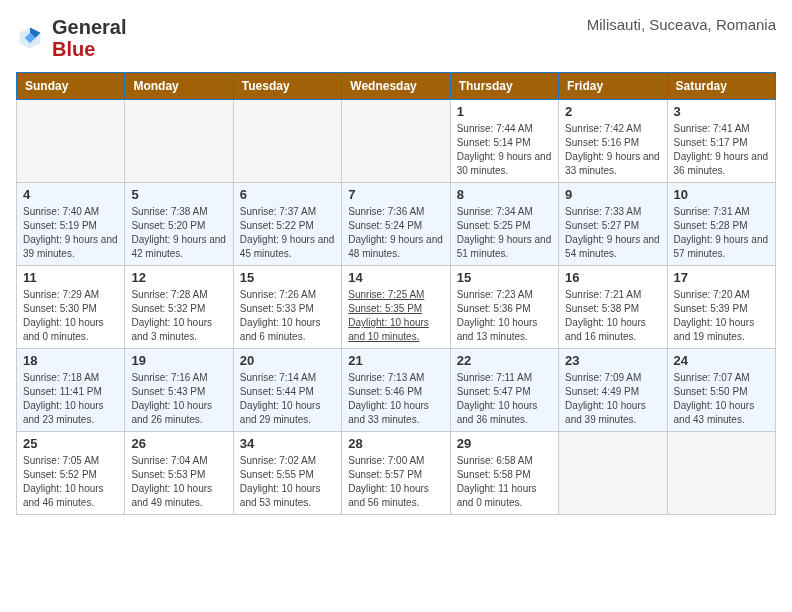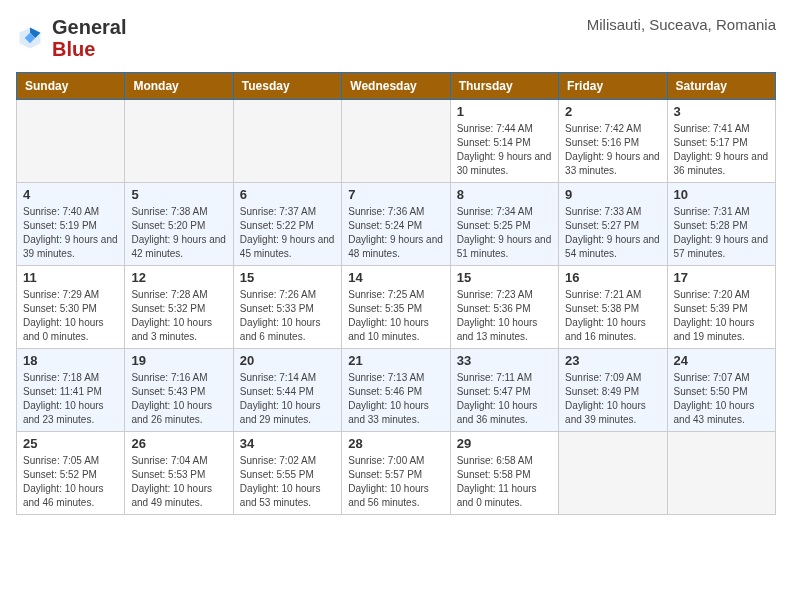--- a/index.html
+++ b/index.html
@@ -201,21 +201,21 @@
 Daylight: 10 hours and 3 minutes.</div>
         </td>
         <td>
           <div class="day-number">15</div>
           <div class="day-info" style="white-space: pre-line;">Sunrise: 7:26 AM
 Sunset: 5:33 PM
 Daylight: 10 hours and 6 minutes.</div>
         </td>
         <td>
           <div class="day-number">14</div>
-          <div class="day-info" style="white-space: pre-line;">Sunrise: 7:25 AM
+          <div class="day-info" style="white-space: pre-line; text-decoration: underline;">Sunrise: 7:25 AM
 Sunset: 5:35 PM
 Daylight: 10 hours and 10 minutes.</div>
         </td>
         <td>
           <div class="day-number">15</div>
           <div class="day-info" style="white-space: pre-line;">Sunrise: 7:23 AM
 Sunset: 5:36 PM
 Daylight: 10 hours and 13 minutes.</div>
         </td>
         <td>
@@ -250,29 +250,29 @@
 Sunset: 5:44 PM
 Daylight: 10 hours and 29 minutes.</div>
         </td>
         <td>
           <div class="day-number">21</div>
           <div class="day-info" style="white-space: pre-line;">Sunrise: 7:13 AM
 Sunset: 5:46 PM
 Daylight: 10 hours and 33 minutes.</div>
         </td>
         <td>
-          <div class="day-number">33</div>
+          <div class="day-number">22</div>
           <div class="day-info" style="white-space: pre-line;">Sunrise: 7:11 AM
 Sunset: 5:47 PM
 Daylight: 10 hours and 36 minutes.</div>
         </td>
         <td>
           <div class="day-number">23</div>
           <div class="day-info" style="white-space: pre-line;">Sunrise: 7:09 AM
-Sunset: 8:49 PM
+Sunset: 4:49 PM
 Daylight: 10 hours and 39 minutes.</div>
         </td>
         <td>
           <div class="day-number">24</div>
           <div class="day-info" style="white-space: pre-line;">Sunrise: 7:07 AM
 Sunset: 5:50 PM
 Daylight: 10 hours and 43 minutes.</div>
         </td>
       </tr>
       <tr>

